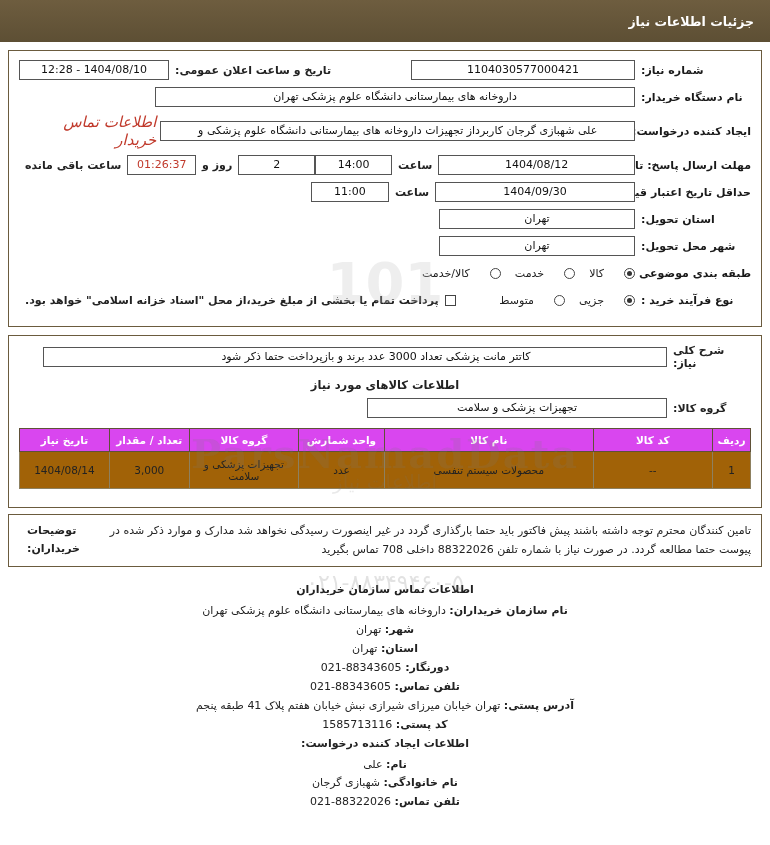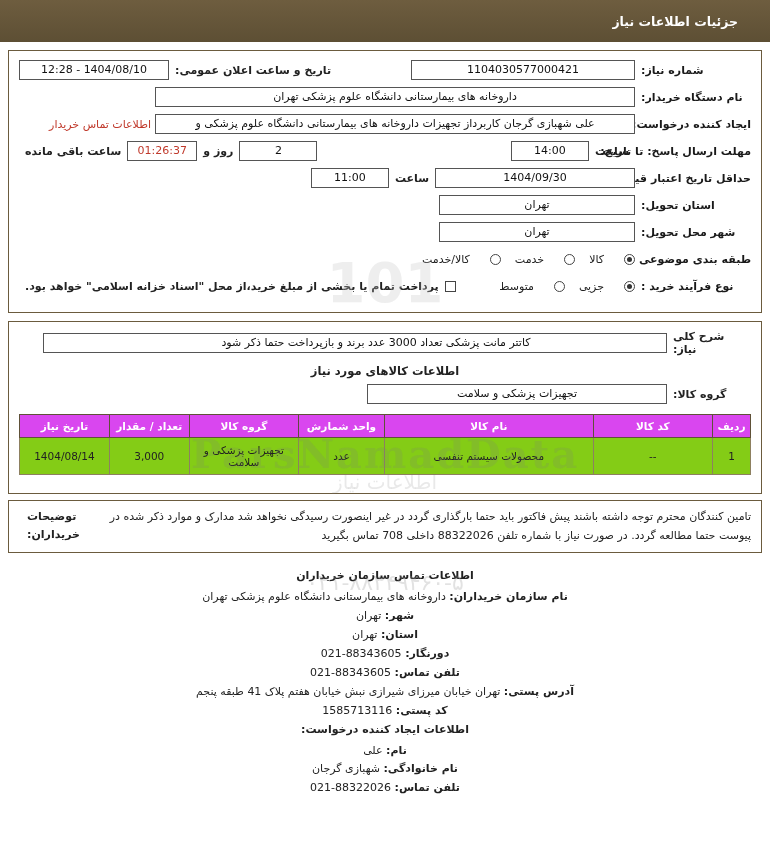--- a/index.html
+++ b/index.html
@@ -25,21 +25,21 @@
   }
   
   .header-bar {
     height: 42px;
     background: #6b5b3e;
     background: linear-gradient(180deg,#6e5d3f 0%, #5d4f34 100%);
     color: #fff;
     display: flex;
     align-items: center;
     justify-content: flex-start;
-    padding: 0 32px;
+    padding: 0 16px;
   }
   .header-title {
     font-size: 12.5px;
     font-weight: bold;
     letter-spacing: .2px;
   }
   
   .panel {
     border: 1px solid #6b5b3e;
     margin: 8px 8px 0 8px;
@@ -84,22 +84,23 @@
   .spacer { flex: 1; }
   .inline-label {
     font-size: 11px;
     font-weight: bold;
     padding: 0 6px;
     white-space: nowrap;
   }
   .link {
     color: #c0392b;
     text-decoration: none;
-    font-size: 11px;
+    font-size: 15px;
     padding-right: 4px;
+    font-style: italic;
   }
   .countdown {
     border: 1px solid #555;
     width: 70px;
     height: 20px;
     line-height: 18px;
     text-align: center;
     color: #c0392b;
     font-size: 11px;
   }
@@ -144,21 +145,21 @@
     border: 1px solid #5f5138;
     padding: 5px 4px;
     font-weight: bold;
     font-size: 10.5px;
   }
   table.items td {
     border: 1px solid #8d8060;
     padding: 6px 4px;
     text-align: center;
     color: #222;
-    background: #84cc16;
+    background: #a16207;
   }
   .col-row { width: 38px; margin-left: 20px; }
   .col-code { width: 120px; }
   .col-name { width: 210px; }
   .col-unit { width: 86px; }
   .col-group { width: 110px; }
   .col-qty { width: 80px; }
   .col-date { width: 90px; }
   
   .notes {
@@ -266,20 +267,21 @@
     </div>
 
     <div class="row">
       <div class="label w1">ایجاد کننده درخواست:</div>
       <div class="field f-creator">علی شهبازی گرجان کاربرداز تجهیزات داروخانه های بیمارستانی دانشگاه علوم پزشکی و</div>
       <a class="link" href="#">اطلاعات تماس خریدار</a>
     </div>
 
     <div class="row">
       <div class="label w1">مهلت ارسال پاسخ: تا تاریخ:</div>
+      <div class="field f-wide">1404/08/12</div>
       <div class="inline-label">ساعت</div>
       <div class="field f-time">14:00</div>
       <div class="spacer"></div>
       <div class="field f-sm">2</div>
       <div class="inline-label">روز و</div>
       <div class="countdown">01:26:37</div>
       <div class="inline-label">ساعت باقی مانده</div>
     </div>
 
     <div class="row">

